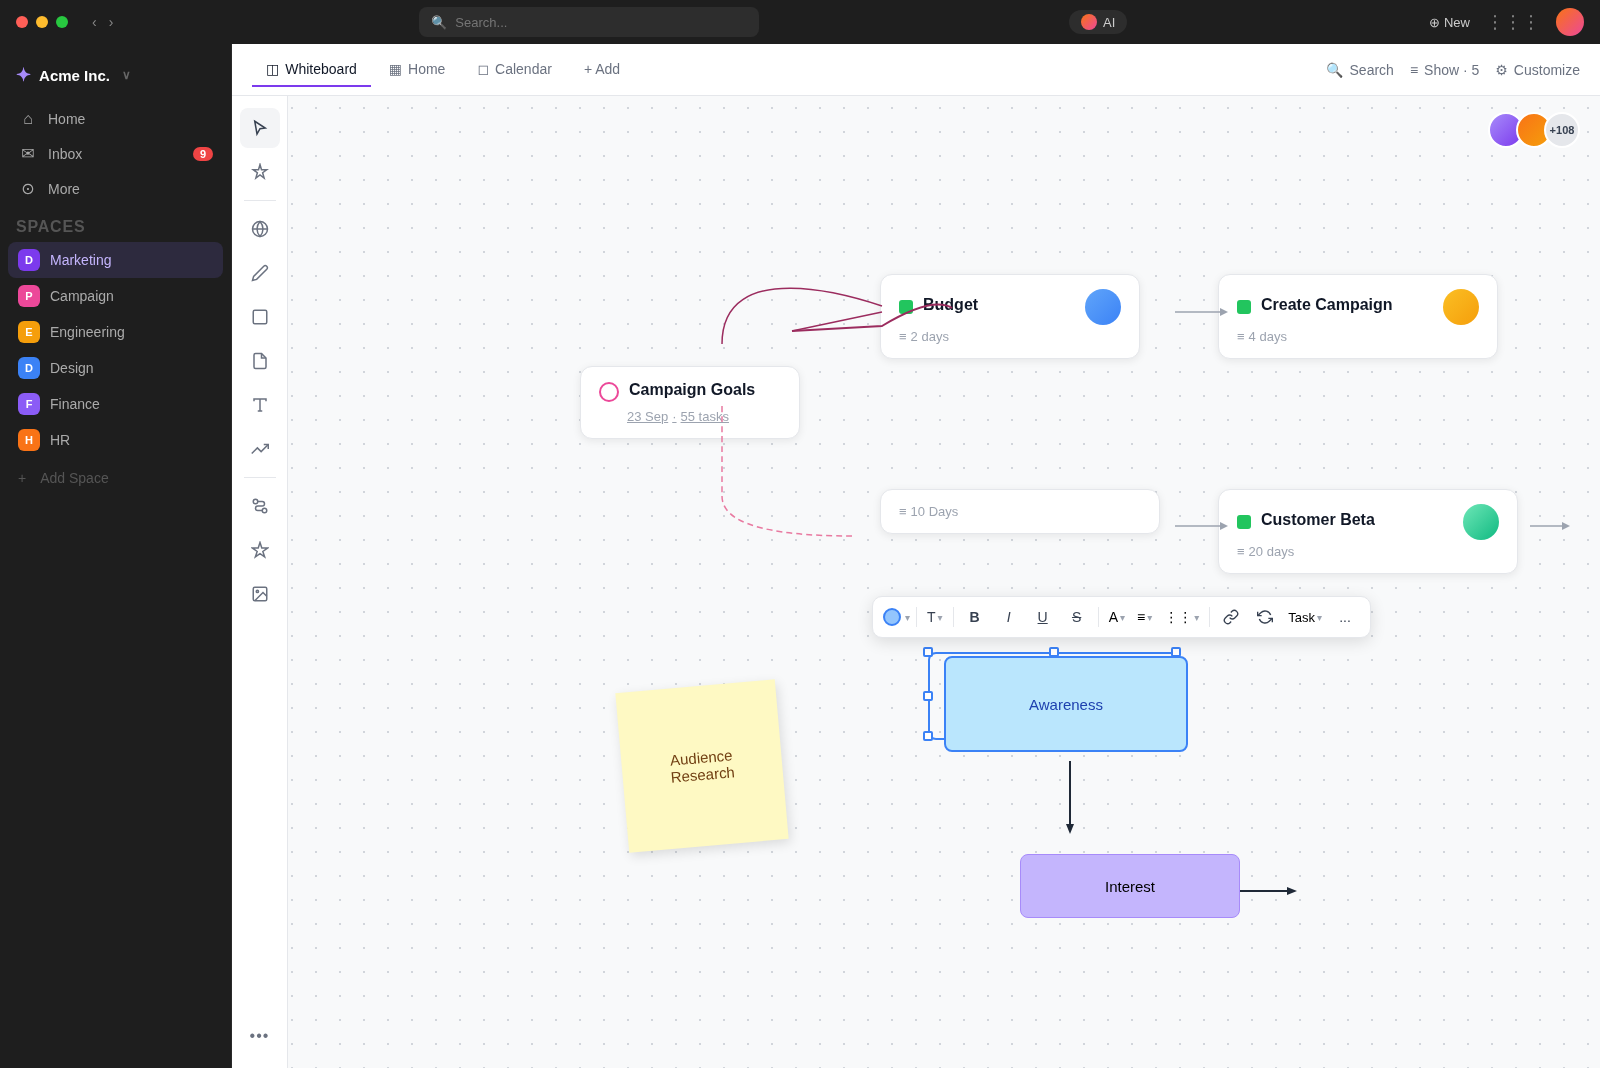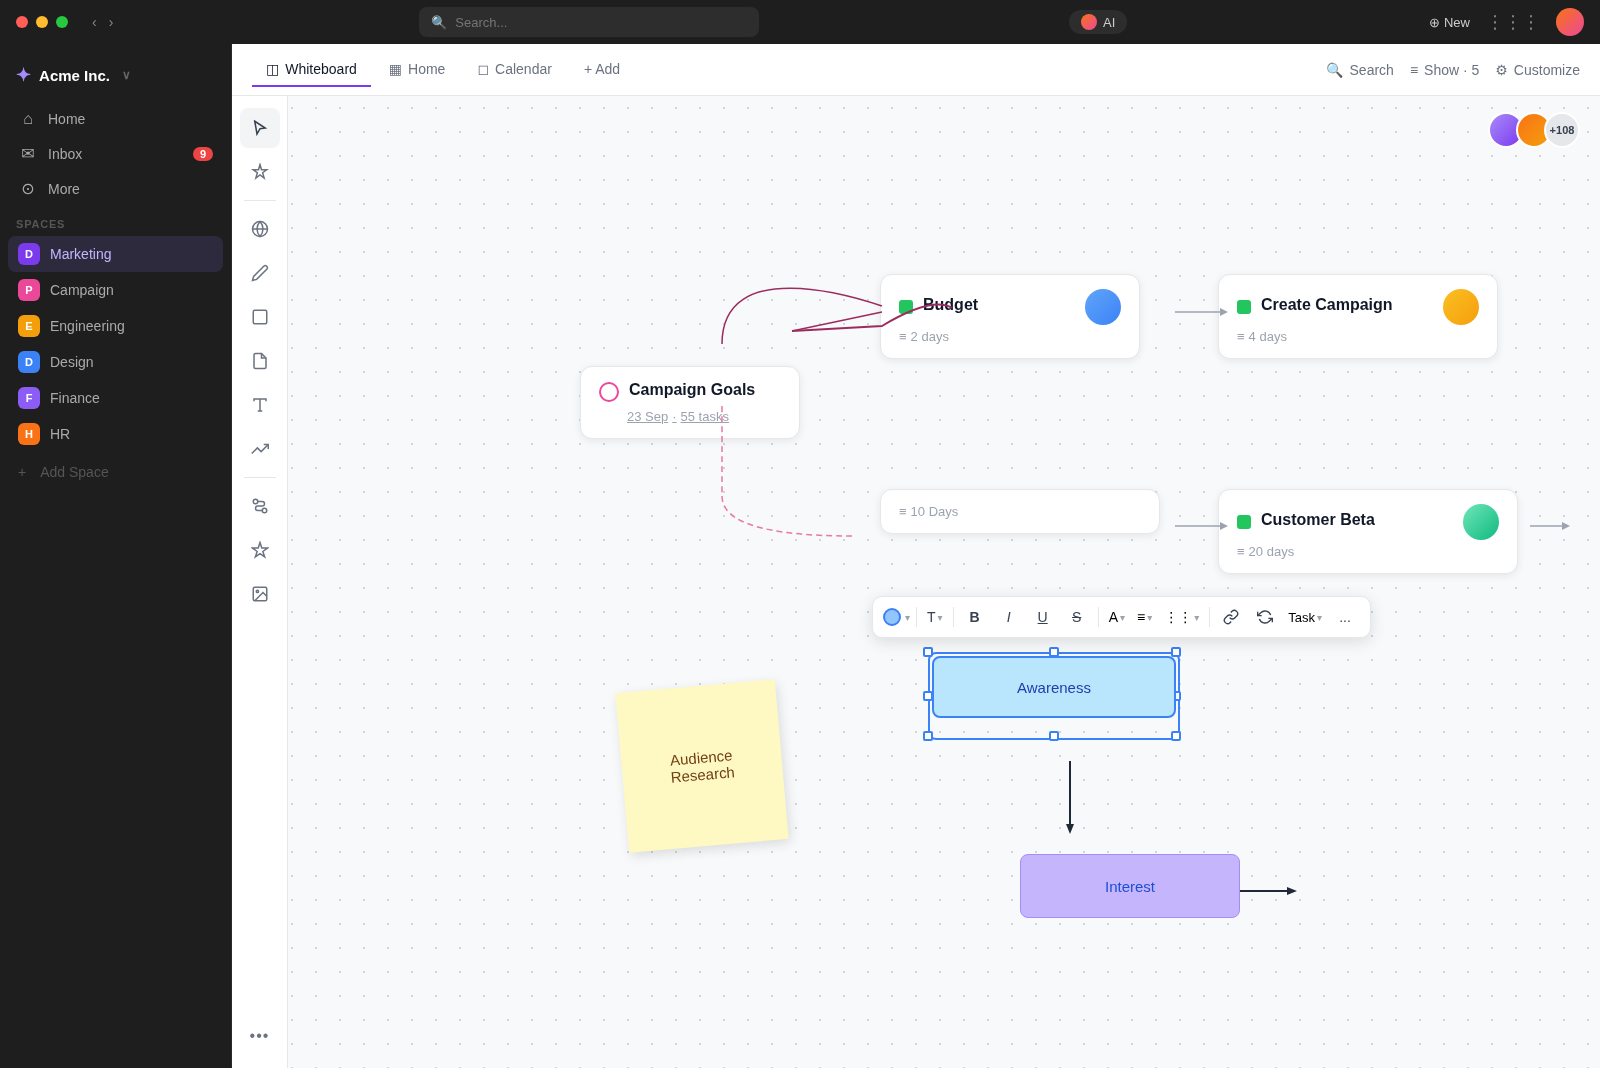--- a/index.html
+++ b/index.html
@@ -92,21 +92,21 @@
       margin-left: auto;
       background: #ef4444;
       color: #fff;
       border-radius: 10px;
       font-size: 11px;
       padding: 1px 7px;
       font-weight: 600;
     }
     .spaces-label {
       color: #555;
-      font-size: 11px;
+      font-size: 16px;
       font-weight: 600;
       letter-spacing: 0.8px;
       padding: 12px 16px 6px;
       text-transform: uppercase;
     }
     .space-item {
       display: flex; align-items: center; gap: 10px;
       padding: 7px 10px;
       border-radius: 8px;
       color: #aaa;
@@ -278,21 +278,21 @@
     .flow-box.awareness {
       background: #bae6fd;
       border: 2px solid #3b82f6;
       width: 240px; height: 80px;
       color: #1e40af;
     }
     .flow-box.interest {
       background: #c4b5fd;
       border: 1.5px solid #a78bfa;
       width: 220px; height: 64px;
-      color: #1d4ed8;
+      color: #000000;
     }
     .flow-box.decision {
       background: #fca5a5;
       border: 1.5px solid #f87171;
       width: 220px; height: 64px;
       color: #7f1d1d;
     }
 
     
     .selection-handle {
@@ -701,21 +701,21 @@
 
         <div class="selection-handle" style="left:-9px; top:-9px;"></div>
         <div class="selection-handle" style="left:117px; top:-9px;"></div>
         <div class="selection-handle" style="left:239px; top:-9px;"></div>
         <div class="selection-handle" style="left:-9px; top:35px;"></div>
         <div class="selection-handle" style="left:239px; top:35px;"></div>
         <div class="selection-handle" style="left:-9px; top:75px;"></div>
         <div class="selection-handle" style="left:117px; top:75px;"></div>
         <div class="selection-handle" style="left:239px; top:75px;"></div>
 
-        <div class="flow-box awareness" style="position:relative; left:0; top:0; width:244px; height:62px;">
+        <div class="flow-box awareness" style="position:relative; left:12px; top:0; width:244px; height:96px;">
           <span>Awareness</span>
         </div>
       </div>
 
       <div class="flow-box interest" style="left:788px; top:758px; width:220px; height:64px;">
         <span>Interest</span>
       </div>
 
 
     </div>

